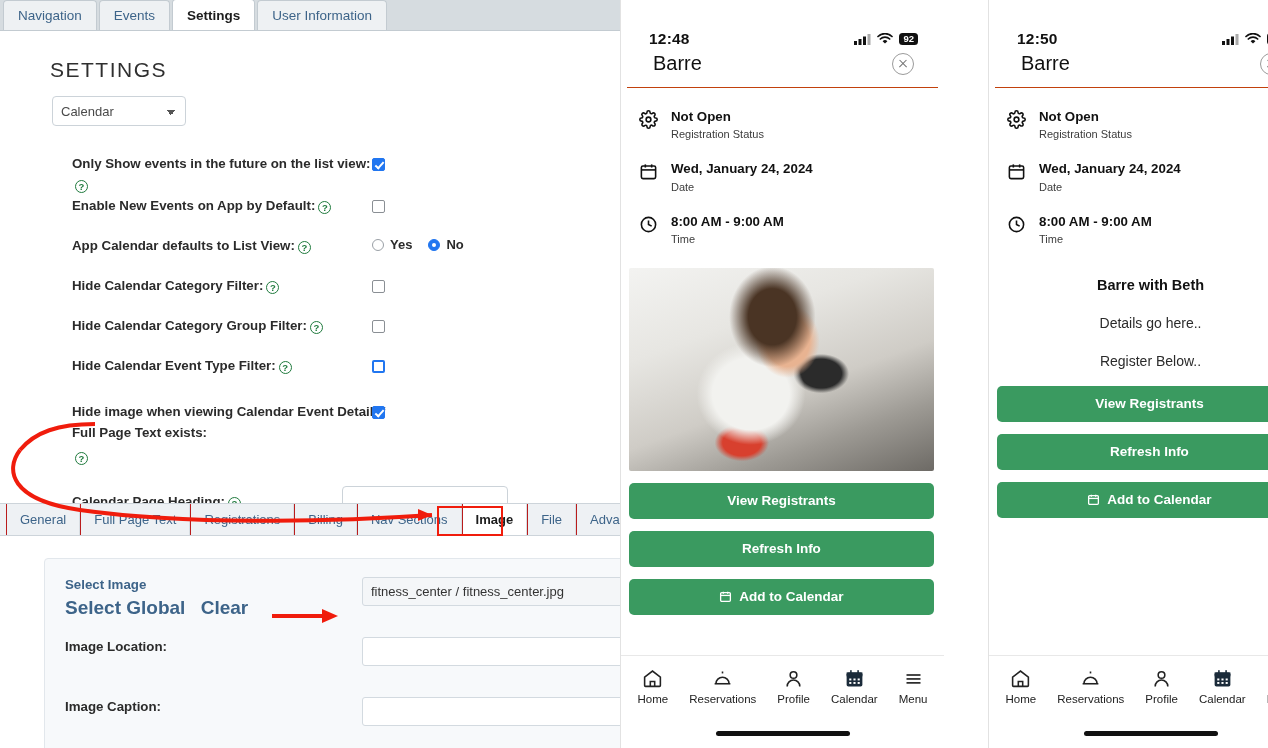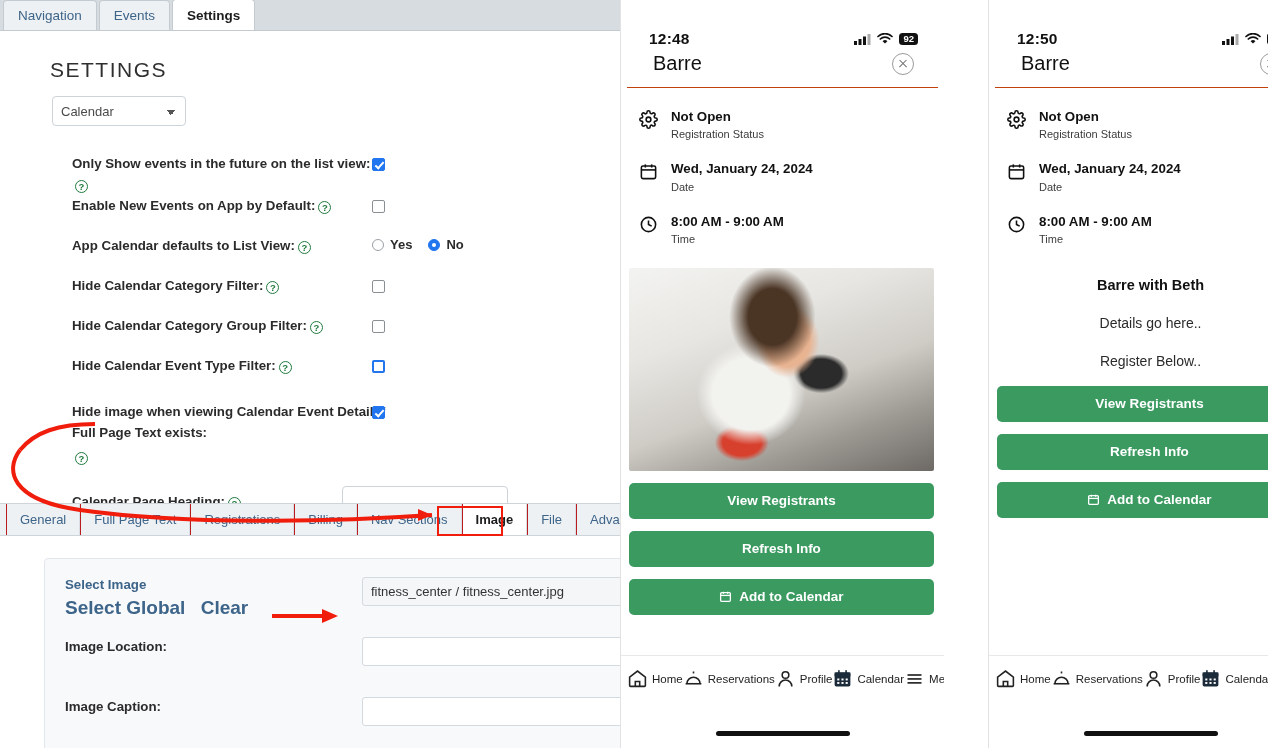--- a/index.html
+++ b/index.html
@@ -323,21 +323,21 @@
   .bottomnav {
     position: absolute;
     left: 0; bottom: 0;
     width: 100%;
     background: #fff;
     border-top: 1px solid #e8e8e8;
     height: 93px;
     padding-top: 12px;
   }
   .nav-items { display: flex; justify-content: space-around; align-items: flex-start; padding: 0 6px; }
-  .nav-item { display: flex; align-items: center; gap: 4px; }
+  .nav-item { display: flex; flex-direction: column; align-items: center; gap: 4px; }
   .nav-lbl { font-size: 11.5px; color: #222; }
   .home-indicator {
     position: absolute;
     left: 50%; transform: translateX(-50%);
     bottom: 12px;
     width: 134px; height: 5px;
     background: #111;
     border-radius: 3px;
   }
 </style>
@@ -350,20 +350,23 @@
 
     <div class="top-tabbar">
       <div class="top-tab">
           <span>Navigation</span>
         </div>
       <div class="top-tab">
           <span>Events</span>
         </div>
       <div class="top-tab active">
           <span>Settings</span>
+        </div>
+      <div class="top-tab">
+          <span>User Information</span>
         </div>
     </div>
 
     <div class="settings-body">
       <div class="settings-title">SETTINGS</div>
 
       <div class="select-wrap">
         <select class="cal-select">
           <option>Calendar</option>
         </select>

